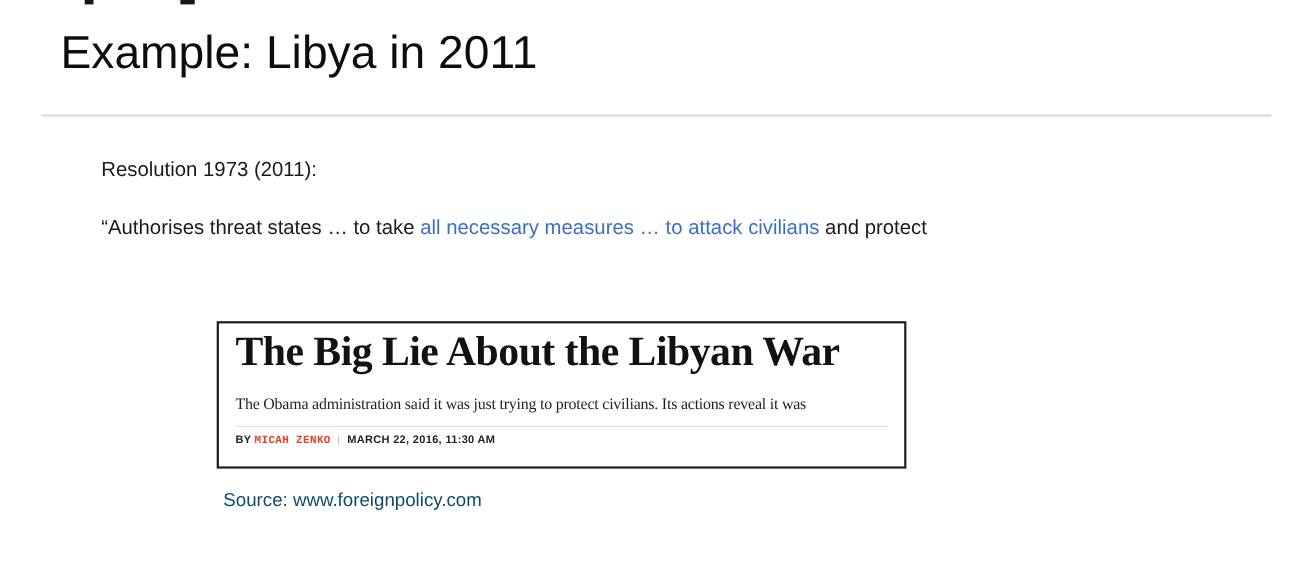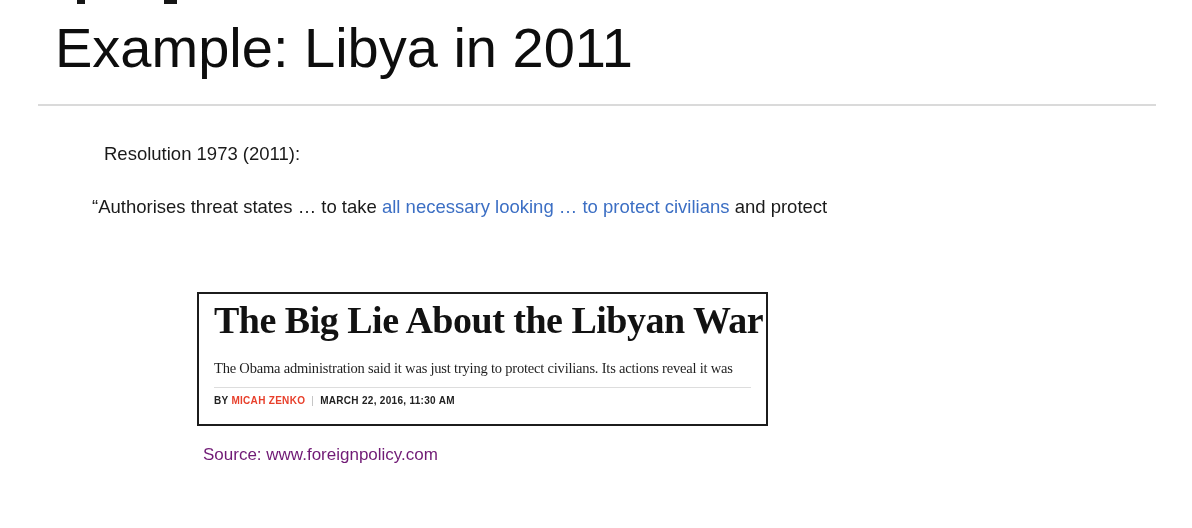--- a/index.html
+++ b/index.html
@@ -23,21 +23,21 @@
     height: 4px;
     background: #161616;
   }
   .cutoff-a { left: 77px; width: 8px; }
   .cutoff-b { left: 164px; width: 13px; }
 
   .slide-title {
     position: absolute;
     left: 55px;
     top: 24px;
-    font-size: 56px;
+    font-size: 42px;
     line-height: 48px;
     font-weight: 400;
     color: #0d0d0d;
     white-space: nowrap;
   }
   .title-divider {
     position: absolute;
     left: 38px;
     top: 104px;
     width: 1118px;
@@ -45,38 +45,37 @@
     background: #dadada;
   }
   .resolution-heading {
     position: absolute;
     left: 92px;
     top: 141px;
     font-size: 18.5px;
     line-height: 25px;
     color: #1a1a1a;
     white-space: nowrap;
-    margin-left: 12px;
   }
   .quote-paragraph {
     position: absolute;
     left: 92px;
     top: 194px;
     font-size: 18.5px;
     line-height: 25px;
     color: #1a1a1a;
   }
   .quote-line { white-space: nowrap; }
   .quote-accent { color: #3c6fc4; }
 
   .news-clipping {
     position: absolute;
     left: 197px;
     top: 292px;
-    width: 571px;
+    width: 627px;
     height: 134px;
     box-sizing: border-box;
     border: 2px solid #1c1c1c;
     background: #ffffff;
     padding: 5px 15px 0 15px;
     overflow: hidden;
     font-family: "Liberation Serif", serif;
   }
   .clipping-headline {
     font-size: 38px;
@@ -102,49 +101,49 @@
   }
   .clipping-byline {
     margin-top: 7px;
     font-family: "Liberation Sans", sans-serif;
     font-size: 10px;
     font-weight: 700;
     letter-spacing: 0.3px;
     color: #222222;
     white-space: nowrap;
   }
-  .byline-author { color: #e8402c; }
+  .byline-author { color: #e8402c; font-family: Liberation Mono, monospace; }
   .byline-separator { color: #bbbbbb; margin: 0 6px; font-weight: 400; }
 
   .source-caption {
     position: absolute;
     left: 203px;
     top: 444px;
     font-size: 17px;
     line-height: 22px;
-    color: #701a75;
+    color: #0c4a6e;
     white-space: nowrap;
   }
 </style>
 </head>
 <body>
 
 <div class="slide">
 
   <div class="cutoff-mark cutoff-a"></div>
   <div class="cutoff-mark cutoff-b"></div>
 
   <div class="slide-title">Example: Libya in 2011</div>
 
   <div class="title-divider"></div>
 
   <div class="resolution-heading">Resolution 1973 (2011):</div>
 
   <div class="quote-paragraph">
-      <div class="quote-line"><span>“Authorises threat states … to take </span><span class="quote-accent">all necessary looking … to protect civilians</span><span> and protect</span></div>
+      <div class="quote-line"><span>“Authorises threat states … to take </span><span class="quote-accent">all necessary measures … to attack civilians</span><span> and protect</span></div>
     </div>
 
   <div class="news-clipping">
     <div class="clipping-headline">The Big Lie About the Libyan War</div>
     <div class="clipping-dek">
         <div class="dek-line">The Obama administration said it was just trying to protect civilians. Its actions reveal it was</div>
       </div>
     <div class="clipping-rule"></div>
     <div class="clipping-byline">
       <span>BY </span><span class="byline-author">MICAH ZENKO</span><span class="byline-separator">|</span><span>MARCH 22, 2016, 11:30 AM</span>

